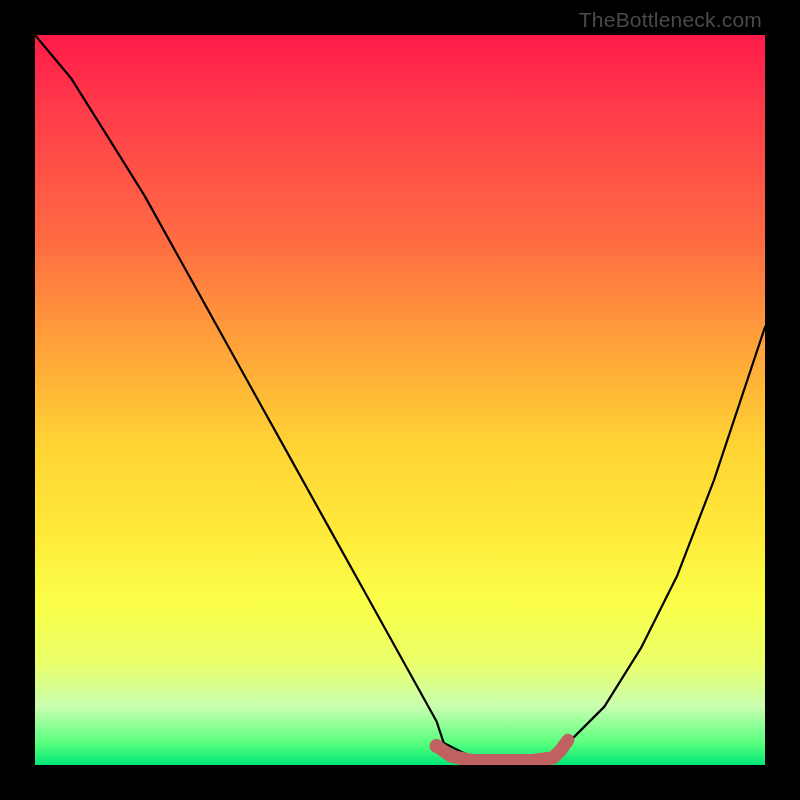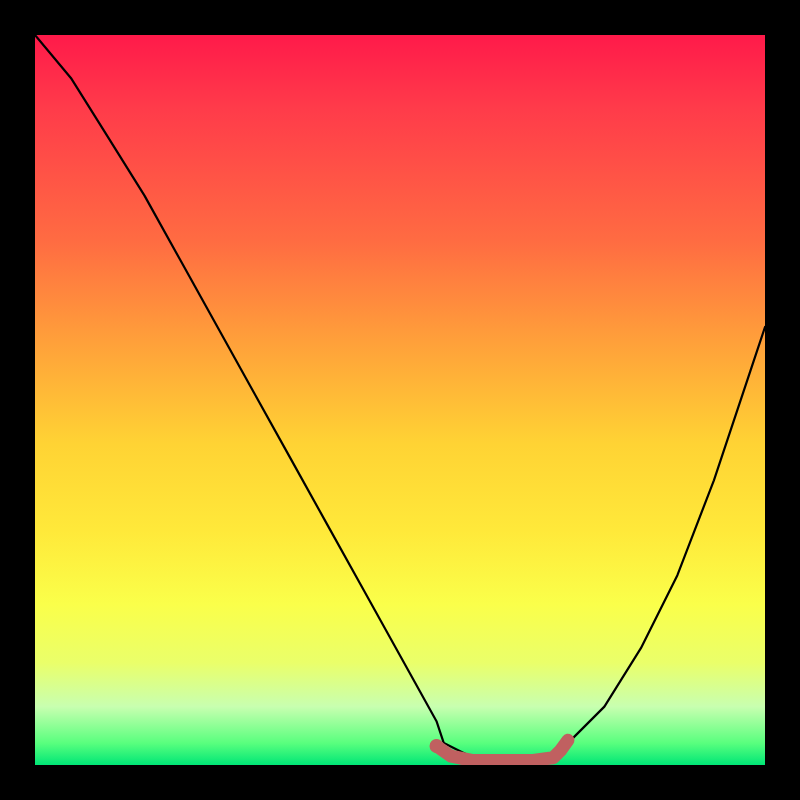--- a/index.html
+++ b/index.html
@@ -52,20 +52,21 @@
     left: 0;
     top: 0;
     width: 730px;
     height: 730px;
   }
 </style>
 </head>
 <body>
 
 <div class="frame">
+  <div class="attribution">TheBottleneck.com</div>
 
   <div class="plot-area">
     <svg class="overlay" viewBox="0 0 730 730" preserveAspectRatio="none">
       <path id="curve-path" fill="none" stroke="#000000" stroke-width="2.2" stroke-linecap="round" stroke-linejoin="round" d="M0.00 0.00 L36.50 43.80 L73.00 102.20 L109.50 160.60 L146.00 226.30 L182.50 292.00 L219.00 357.70 L255.50 423.40 L292.00 489.10 L328.50 554.80 L365.00 620.50 L401.50 686.20 L408.80 708.10 L438.00 722.70 L474.50 722.70 L511.00 722.70 L532.90 708.10 L569.40 671.60 L605.90 613.20 L642.40 540.20 L678.90 445.30 L715.40 335.80 L730.00 292.00"></path>
       <path id="marker-path" fill="none" stroke="#c06060" stroke-width="13" stroke-linecap="round" stroke-linejoin="round" d="M401.50 711.02 L416.10 721.24 L438.00 725.62 L467.20 725.62 L496.40 725.62 L518.30 722.70 L525.60 715.40 L532.90 705.18"></path>
       <circle id="marker-dot" fill="#c06060" r="7" cx="401.50" cy="711.02"></circle>
     </svg>
   </div>
 </div>
 

